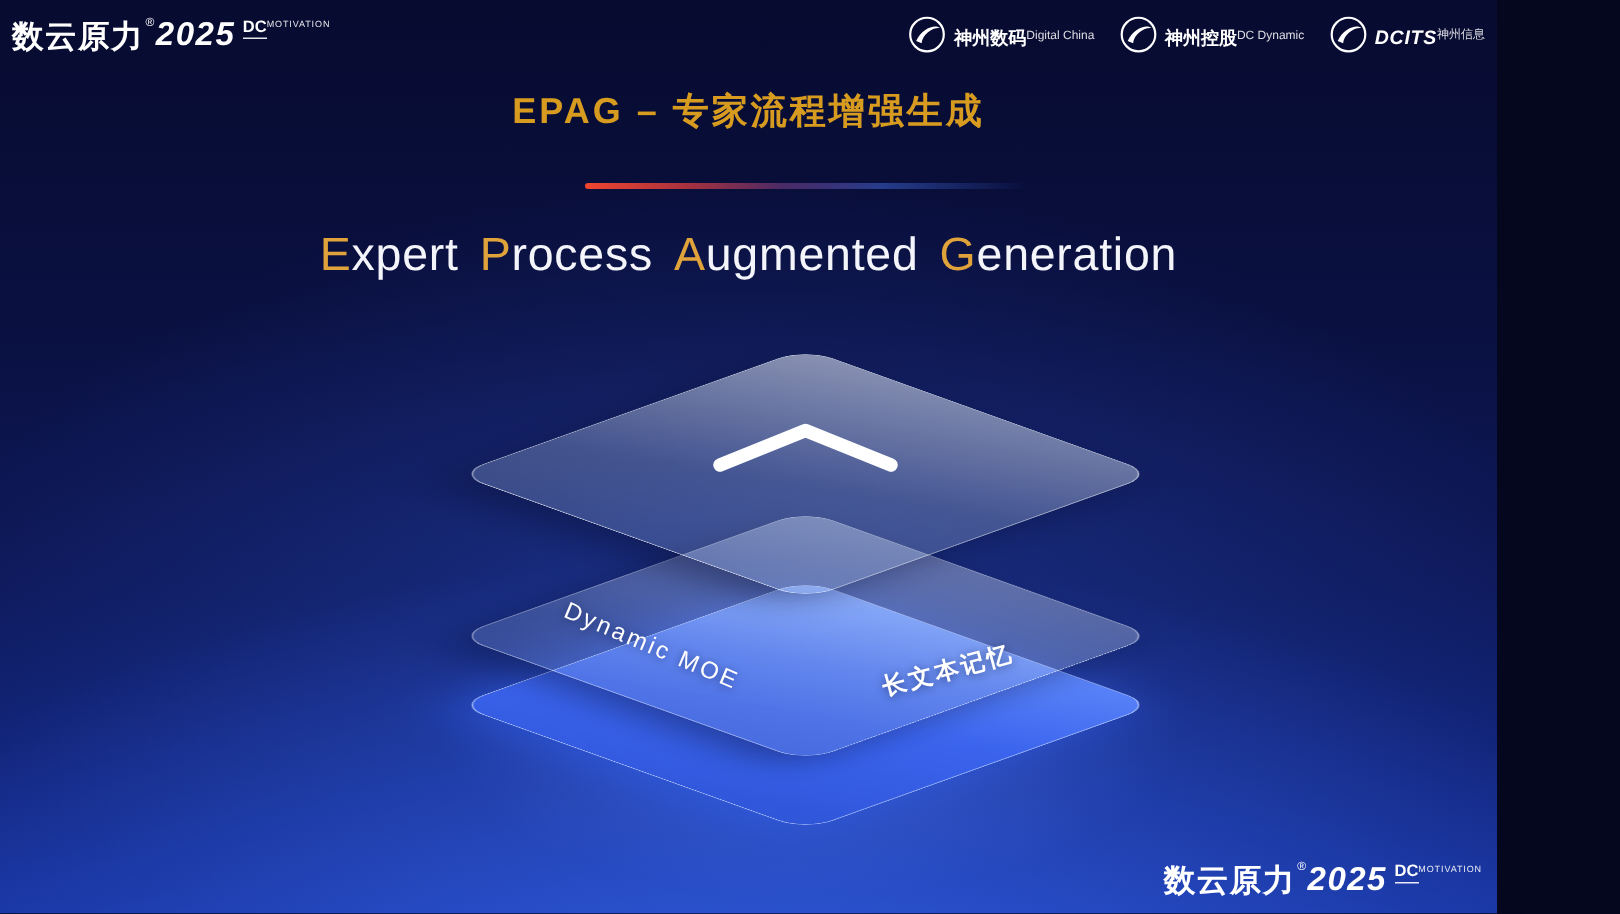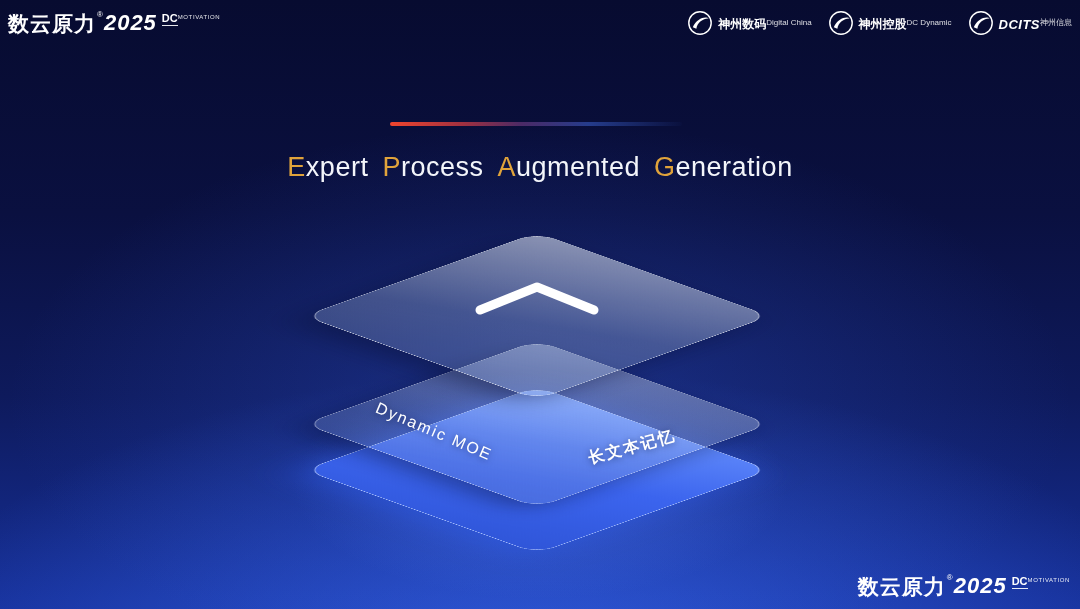--- a/index.html
+++ b/index.html
@@ -1,20 +1,20 @@
 <!DOCTYPE html>
 <html><head>
 <meta charset="utf-8">
 <style>
   * { margin:0; padding:0; box-sizing:border-box; }
   html,body { width:1080px; height:609px; background:#05071f; }
   body { font-family:"Liberation Sans", sans-serif; }
 
   .slide {
-    position:relative; width:1080px; height:609px; overflow:hidden; color:#fff;
+    position:relative; width:998px; height:609px; overflow:hidden; color:#fff;
     background:
       radial-gradient(ellipse 760px 400px at 50% 66%, rgba(45,80,200,0.40), rgba(45,80,200,0) 70%),
       radial-gradient(ellipse 1000px 480px at 50% 112%, rgba(52,98,232,0.85), rgba(52,98,232,0) 65%),
       linear-gradient(180deg, #070b30 0%, #0a1040 35%, #0e1a5c 65%, #16309a 100%);
   }
 
   
   .brand { display:inline-flex; align-items:flex-start; white-space:nowrap; }
   .brand-name { font-size:21px; font-weight:bold; letter-spacing:1px; }
   .brand-reg  { font-size:8px; vertical-align:super; margin:0 1px; }
@@ -44,21 +44,21 @@
   .partners { position:absolute; right:8px; top:10px; display:flex; gap:16px; align-items:center; }
   .partner { display:flex; align-items:center; gap:5px; }
   .partner-text { display:flex; flex-direction:row; line-height:1.15; }
   .partner-name { font-size:12px; font-weight:bold; }
   .partner-name.italic { font-style:italic; font-size:13px; letter-spacing:0.5px; }
   .partner-sub  { font-size:8px; opacity:0.85; }
 
   
   .heading {
     position:absolute; left:0; top:152px; width:100%; text-align:center;
-    font-size:27px; color:#f3f5fa; letter-spacing:0.5px; font-weight:500;
+    font-size:31px; color:#f3f5fa; letter-spacing:0.5px; font-weight:500;
   }
   .heading .word { margin:0 7px; }
   .heading .cap  { color:#e0a33b; }
 
   
   .stack-glow {
     position:absolute; left:290px; top:370px; width:500px; height:230px; z-index:1;
     background:radial-gradient(ellipse at center, rgba(80,120,240,0.45), rgba(80,120,240,0) 70%);
   }
   .layer {
@@ -138,20 +138,21 @@
             <path d="M8 24 C13 12, 26 8, 30 12 C24 11, 14 17, 13 26 Z" fill="#fff"></path>
           </svg>
       </span>
       <span class="partner-text">
         <span class="partner-name italic">DCITS</span>
         <span class="partner-sub">神州信息</span>
       </span>
     </div>
   </div>
 
+  <div class="epag-title">EPAG – 专家流程增强生成</div>
   <div class="divider"></div>
 
   <div class="heading">
     <span class="word"><span class="cap">E</span><span>xpert</span></span><span class="word"><span class="cap">P</span><span>rocess</span></span><span class="word"><span class="cap">A</span><span>ugmented</span></span><span class="word"><span class="cap">G</span><span>eneration</span></span>
   </div>
 
   <div class="stack-glow"></div>
   <div class="layer layer-top"></div>
   <div class="layer layer-mid"></div>
   <div class="layer layer-bottom"></div>

